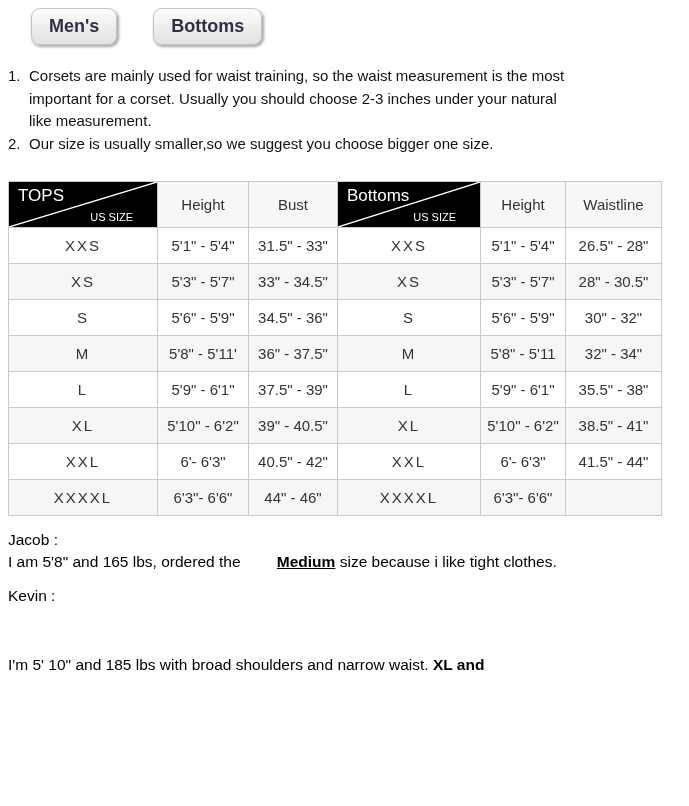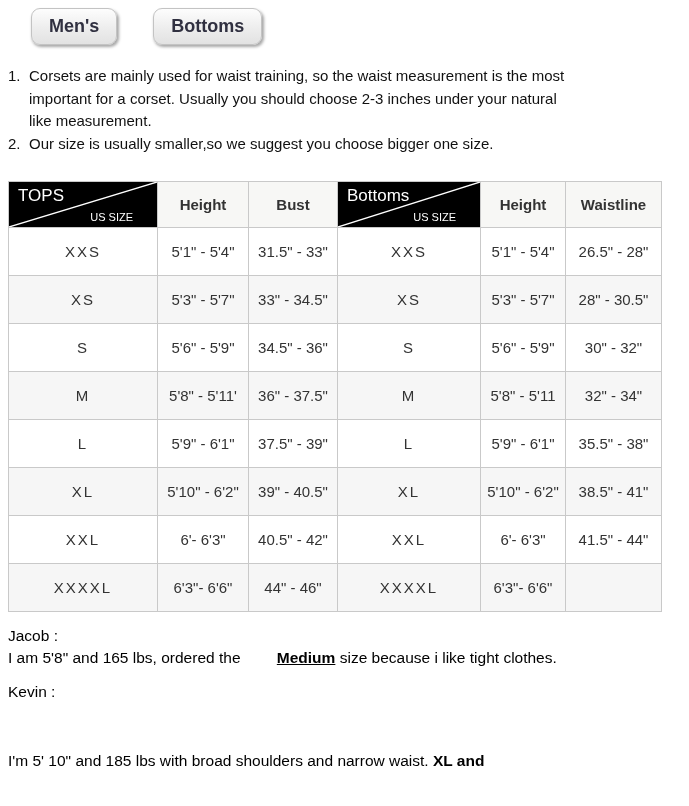--- a/index.html
+++ b/index.html
@@ -26,26 +26,26 @@
   
   .notes { margin: 20px 0 0 8px; font-size: 15px; line-height: 22.5px; color: #111; }
   .note { display: flex; }
   .note-num { width: 21px; flex-shrink: 0; }
   .note-lines { flex: 1; }
 
   
   .size-table { border-collapse: collapse; margin: 26px 0 0 8px; table-layout: fixed; }
   .size-table th, .size-table td { border: 1px solid #c9c9c9; padding: 0; text-align: center; }
   .size-table thead th { height: 46px; }
-  th.light { background: #f7f7f5; font-size: 15px; font-weight: bold; color: #333; }
+  th.light { background: #f7f7f5; font-size: 15px; font-weight: normal; color: #333; }
   th.diag { background: #000; color: #fff; position: relative; font-weight: normal; }
   th.diag svg { position: absolute; left: 0; top: 0; width: 100%; height: 100%; display: block; }
   th.diag .d-top { position: absolute; top: 4px; left: 9px; font-size: 17px; }
   th.diag .d-bot { position: absolute; bottom: 4px; right: 24px; font-size: 11px; }
-  .size-table tbody td { height: 48px; text-align: center; font-size: 15px; color: #333; background: #fff; }
+  .size-table tbody td { height: 36px; text-align: center; font-size: 15px; color: #333; background: #fff; }
   .size-table tbody tr:nth-child(even) td { background: #f6f6f6; }
   td.size { font-size: 16px; letter-spacing: 2px; }
 
   
   .testimonials { margin: 13px 0 0 8px; font-size: 15.5px; color: #000; }
   .t-row { display: flex; margin-top: 12px; line-height: 22px; flex-direction: column; }
   .t-name { width: 80px; flex-shrink: 0; }
   .t-body { flex: 1; white-space: pre-wrap; }
   .t-body .line { line-height: 27px; }
   .hl { font-weight: bold; text-decoration: underline; padding-left: 32px; }

